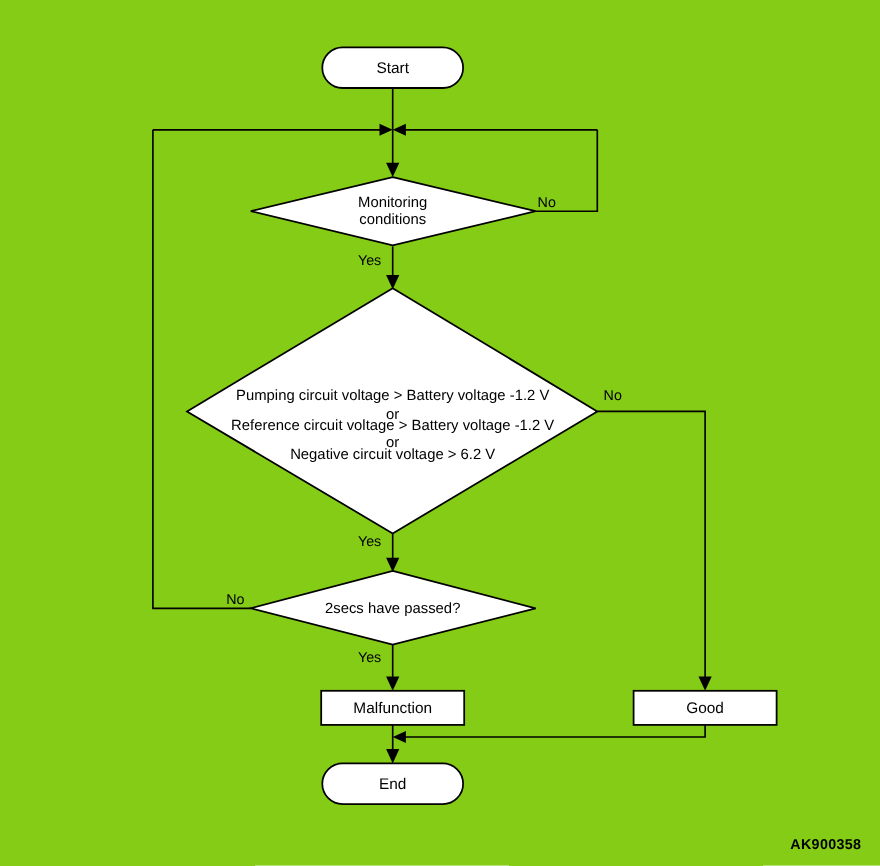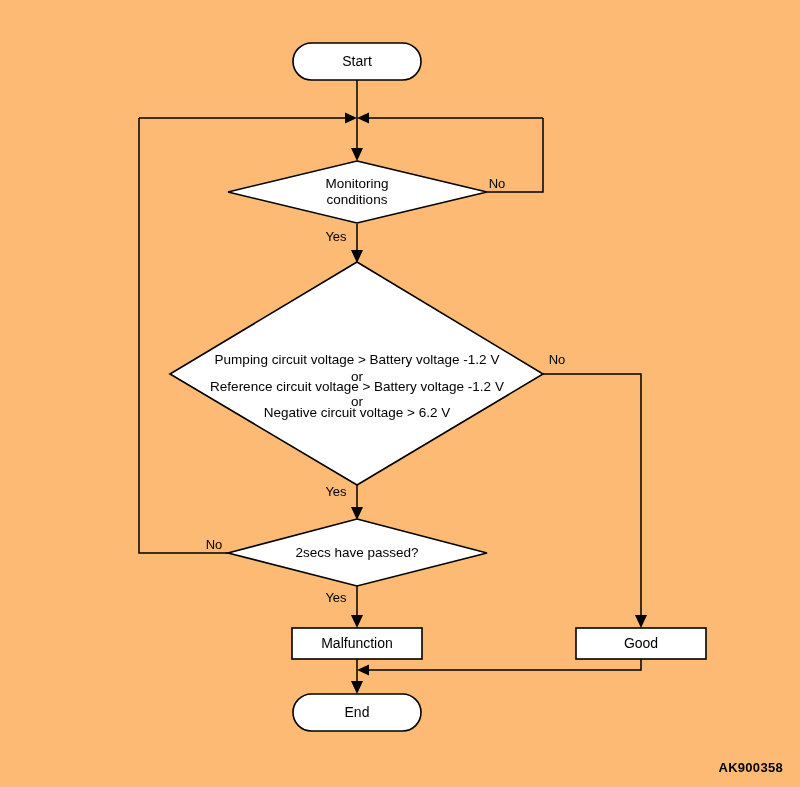--- a/index.html
+++ b/index.html
@@ -10,21 +10,21 @@
   body {
     width: 800px;
     height: 787px;
     font-family: "Liberation Sans", sans-serif;
     overflow: hidden;
   }
   #flowchart-root {
     position: relative;
     width: 800px;
     height: 787px;
-    background: #fdba74;
+    background: #84cc16;
   }
   svg.diagram {
     display: block;
     width: 800px;
     height: 787px;
   }
   .shape-stroke {
     fill: #ffffff;
     stroke: #000000;
     stroke-width: 1.6;

